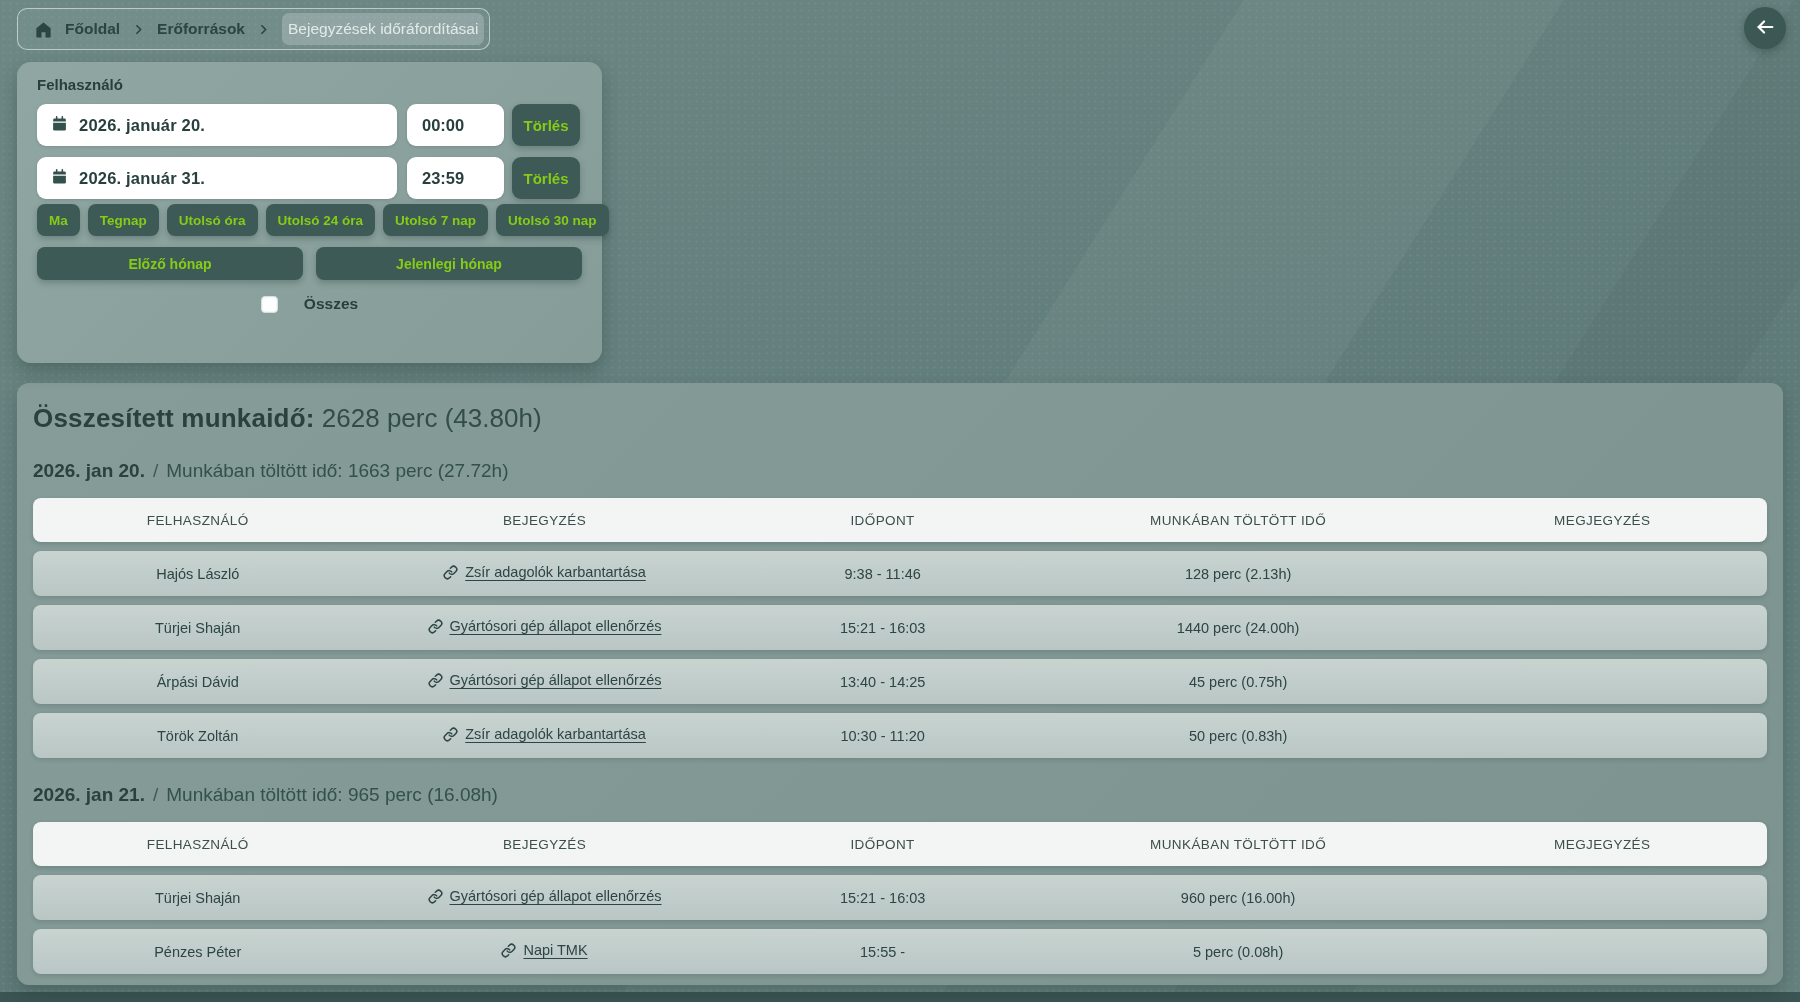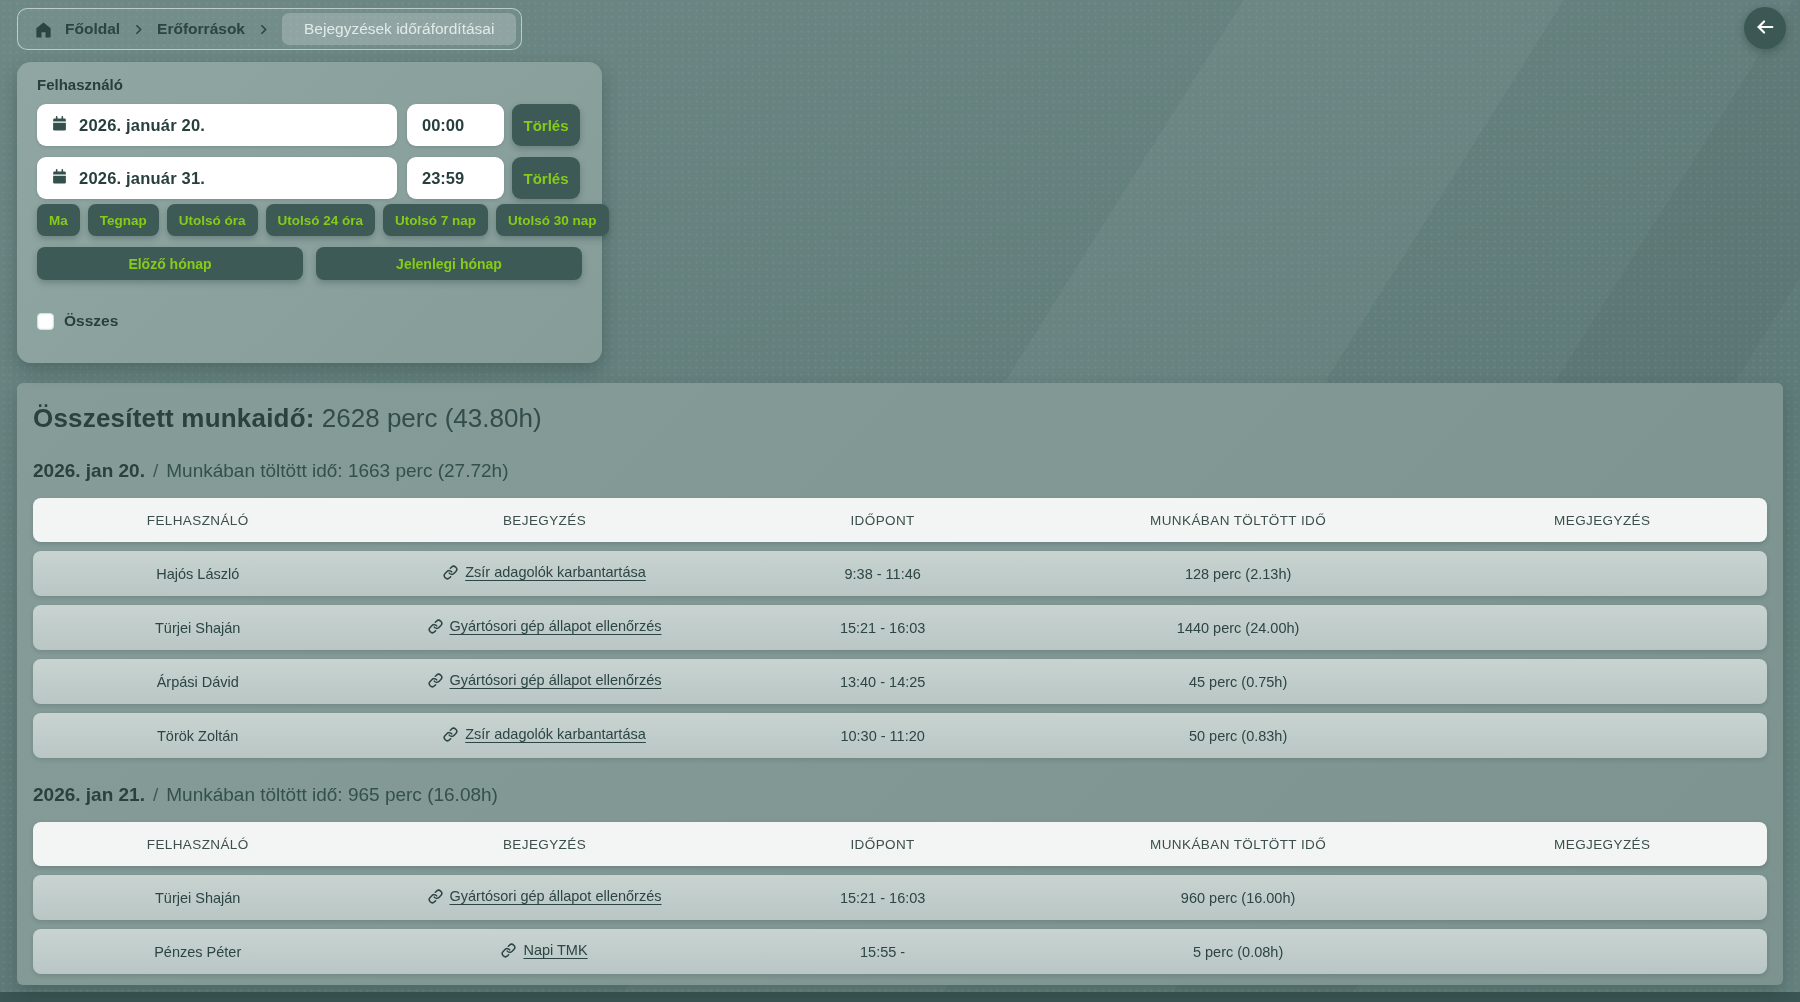--- a/index.html
+++ b/index.html
@@ -26,21 +26,21 @@
     padding: 4px 5px 4px 16px;
     border: 1.5px solid rgba(236,243,242,0.6);
     border-radius: 10px;
     background: rgba(255,255,255,0.05);
     z-index: 5;
   }
   .breadcrumb .crumb { font-size: 15.5px; font-weight: 600; color: #2c4442; cursor: pointer; white-space: nowrap; }
   .breadcrumb .sep svg { display:block; }
   .breadcrumb .crumb.active {
     color: #e2eae9; background: rgba(221,231,230,0.28);
-    border-radius: 7px; padding: 7px 22px; font-weight: 500; cursor: default;
+    border-radius: 7px; padding: 7px 6px; font-weight: 500; cursor: default;
   }
   .home-ic svg { display:block; }
 
   
   .back-btn {
     position:absolute; top: 7px; right: 14px; width: 42px; height: 42px;
     border-radius: 50%; background: #3c5855; border: none;
     display:flex; align-items:center; justify-content:center;
     cursor:pointer; box-shadow: 0 3px 8px rgba(20,40,38,0.3); z-index:5;
   }
@@ -72,32 +72,32 @@
   .btn-dark {
     background: #3e5a57; color: #84cc16; border: none; border-radius: 9px;
     font-family: "Liberation Sans", sans-serif; font-weight: 600; cursor: pointer;
     box-shadow: 0 3px 6px rgba(20,40,38,0.25);
   }
   .clear-btn { width: 68px; height: 42px; margin-left: 8px; font-size: 15px; }
   .quick-row { display:flex; gap: 8px; margin-top: 5px; }
   .quick-btn { height: 32px; padding: 0 12px; font-size: 13.5px; white-space: nowrap; border-radius: 8px; }
   .month-row { display:flex; gap: 13px; margin-top: 11px; }
   .month-btn { flex: 1; height: 33px; font-size: 14px; border-radius: 8px; }
-  .check-row { display:flex; align-items:center; gap: 10px; margin-top: 32px; cursor:pointer; }
+  .check-row { display:flex; align-items:center; gap: 26px; margin-top: 15px; cursor:pointer;justify-content:center; }
   .checkbox {
     width: 17px; height: 17px; background: #fdfefe; border-radius: 4px;
     border: 1px solid #d8e0df; box-shadow: inset 0 0 2px rgba(20,40,38,0.1);
   }
   .check-label { font-size: 15.5px; font-weight: 600; color: #273f3d; }
 
   
   .main-panel {
     position: absolute; left: 17px; top: 383px; width: 1766px; height: 602px;
     background: linear-gradient(135deg, #859c99, #7c9390);
-    border-radius: 6px; padding: 0 16px;
+    border-radius: 12px; padding: 0 16px;
     box-shadow: 0 8px 18px rgba(18,38,36,0.25); overflow: hidden; z-index: 3;
   }
   .summary-line { margin-top: 20px; font-size: 26px; color: #314c4a; }
   .summary-line b { font-weight: 800; color: #2a413f; letter-spacing: 0.2px; }
   .day-header { margin-top: 26px; font-size: 19px; color: #33504d; display:flex; align-items: baseline; gap: 8px; }
   .day-header b { font-weight: 800; color: #2a413f; }
   .day-header .slash { font-weight: 300; color: #3d5a57; }
   .table { width: 100%; }
   .thead {
     margin-top: 16px; height: 44px;

